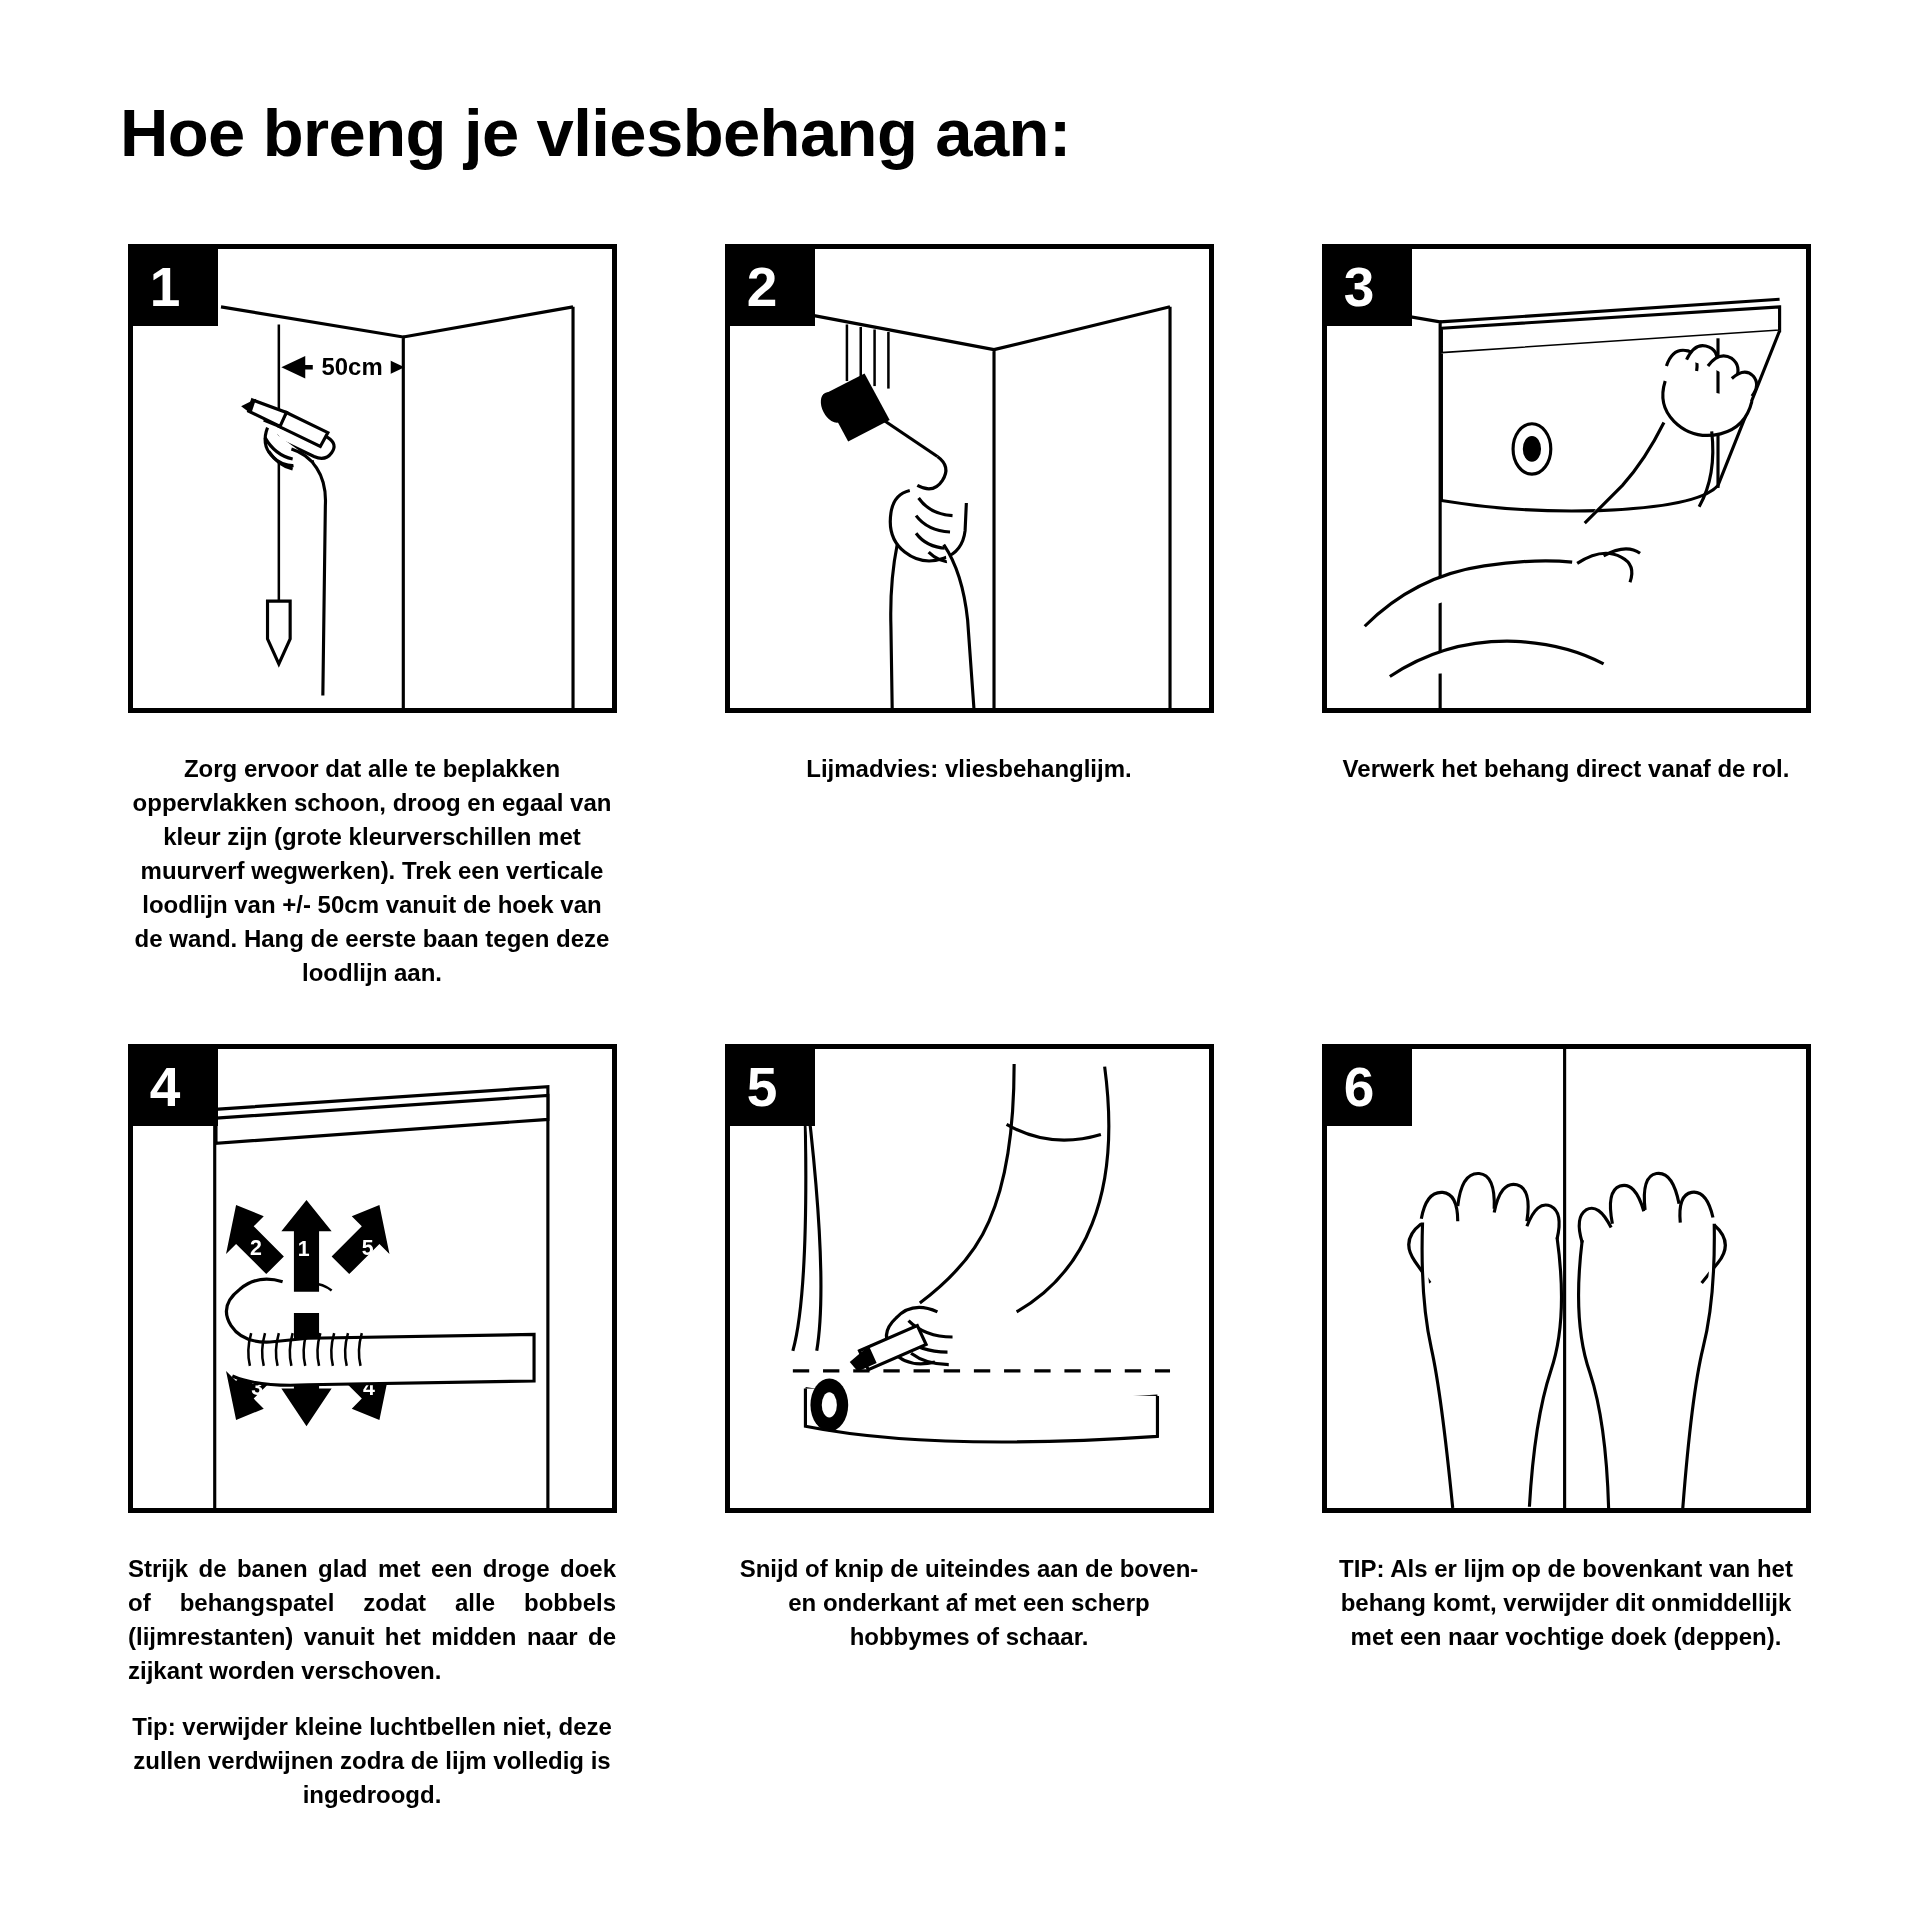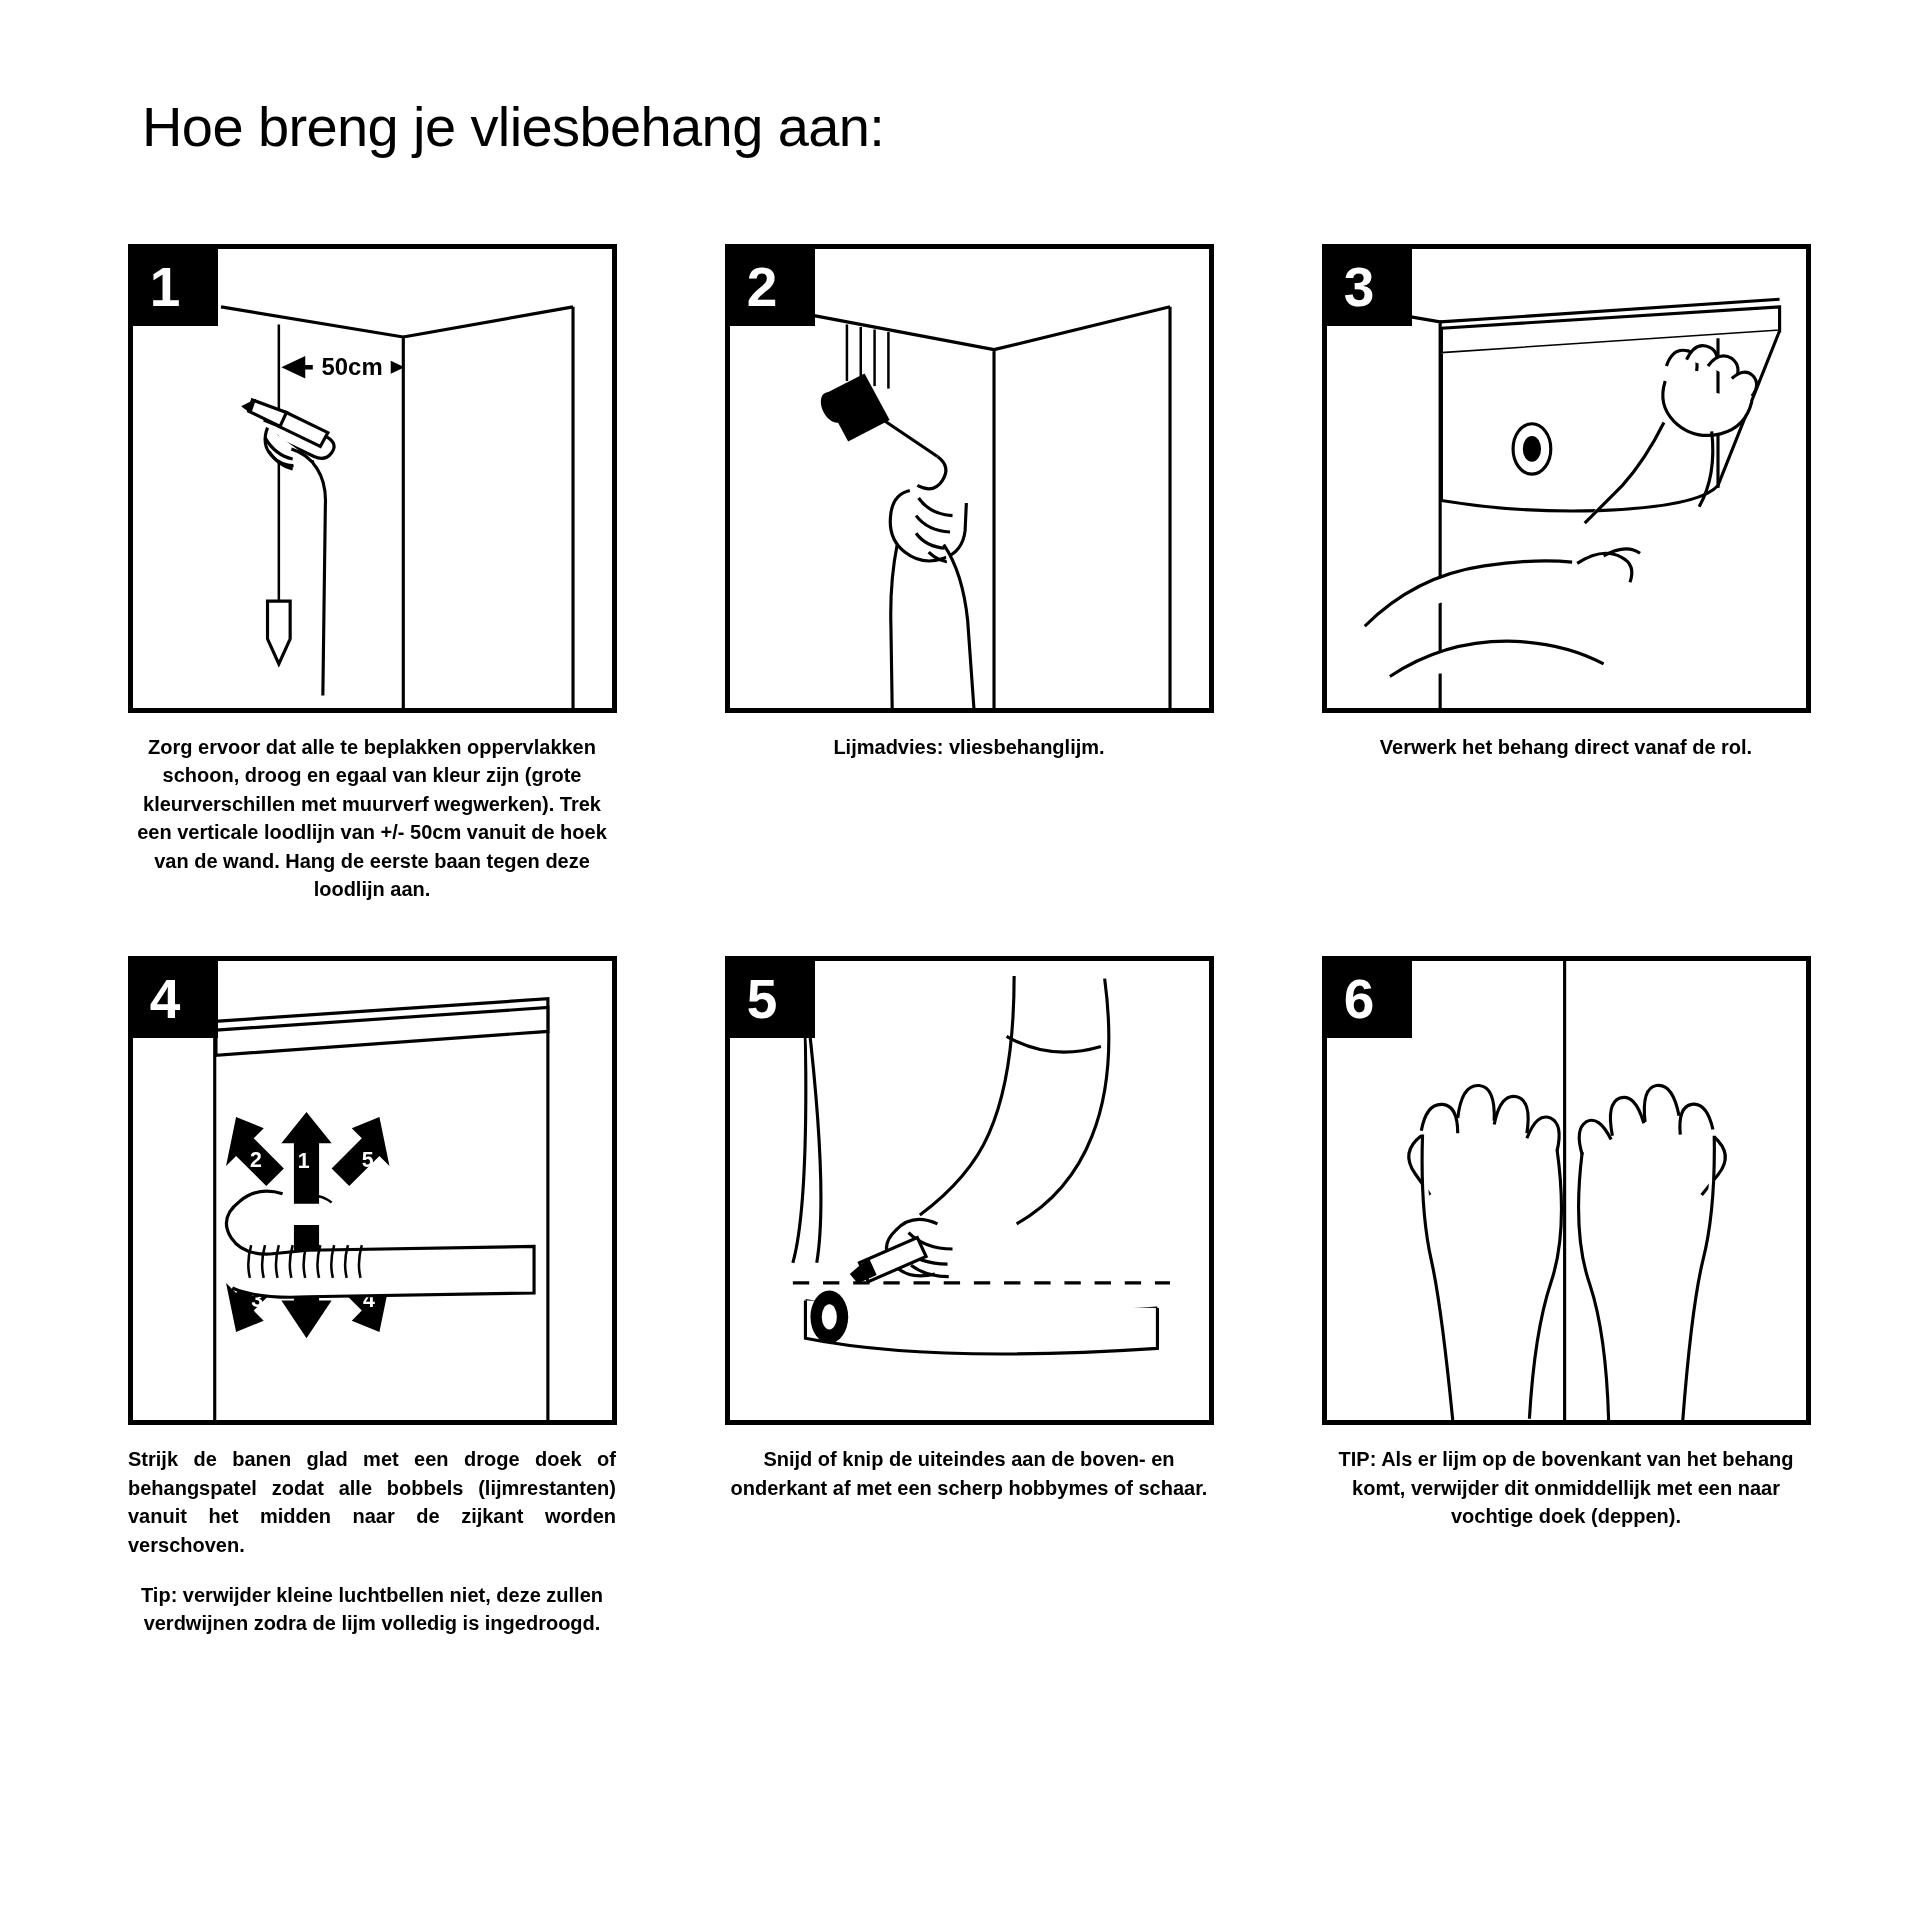--- a/index.html
+++ b/index.html
@@ -16,24 +16,24 @@
   }
   .page {
     position: relative;
     width: 1926px;
     height: 1926px;
     box-sizing: border-box;
     padding: 0;
   }
   .title {
     position: absolute;
-    left: 142px;
+    left: 120px;
     top: 96px;
-    font-size: 56px;
-    font-weight: 400;
+    font-size: 67px;
+    font-weight: 700;
     letter-spacing: -0.6px;
     line-height: 1.1;
     white-space: nowrap;
   }
   .grid {
     position: absolute;
     left: 128px;
     top: 244px;
     width: 1682px;
   }
@@ -75,22 +75,22 @@
   }
   .panel svg {
     position: absolute;
     left: 0;
     top: 0;
     width: 100%;
     height: 100%;
     display: block;
   }
   .caption {
-    margin-top: 20px;
-    font-size: 20px;
+    margin-top: 39px;
+    font-size: 24px;
     font-weight: 700;
     line-height: 1.42;
     text-align: justify;
     text-justify: inter-word;
     width: 488px;
   }
   .caption p {
     margin: 0 0 22px 0;
   }
   .caption p:last-child {

